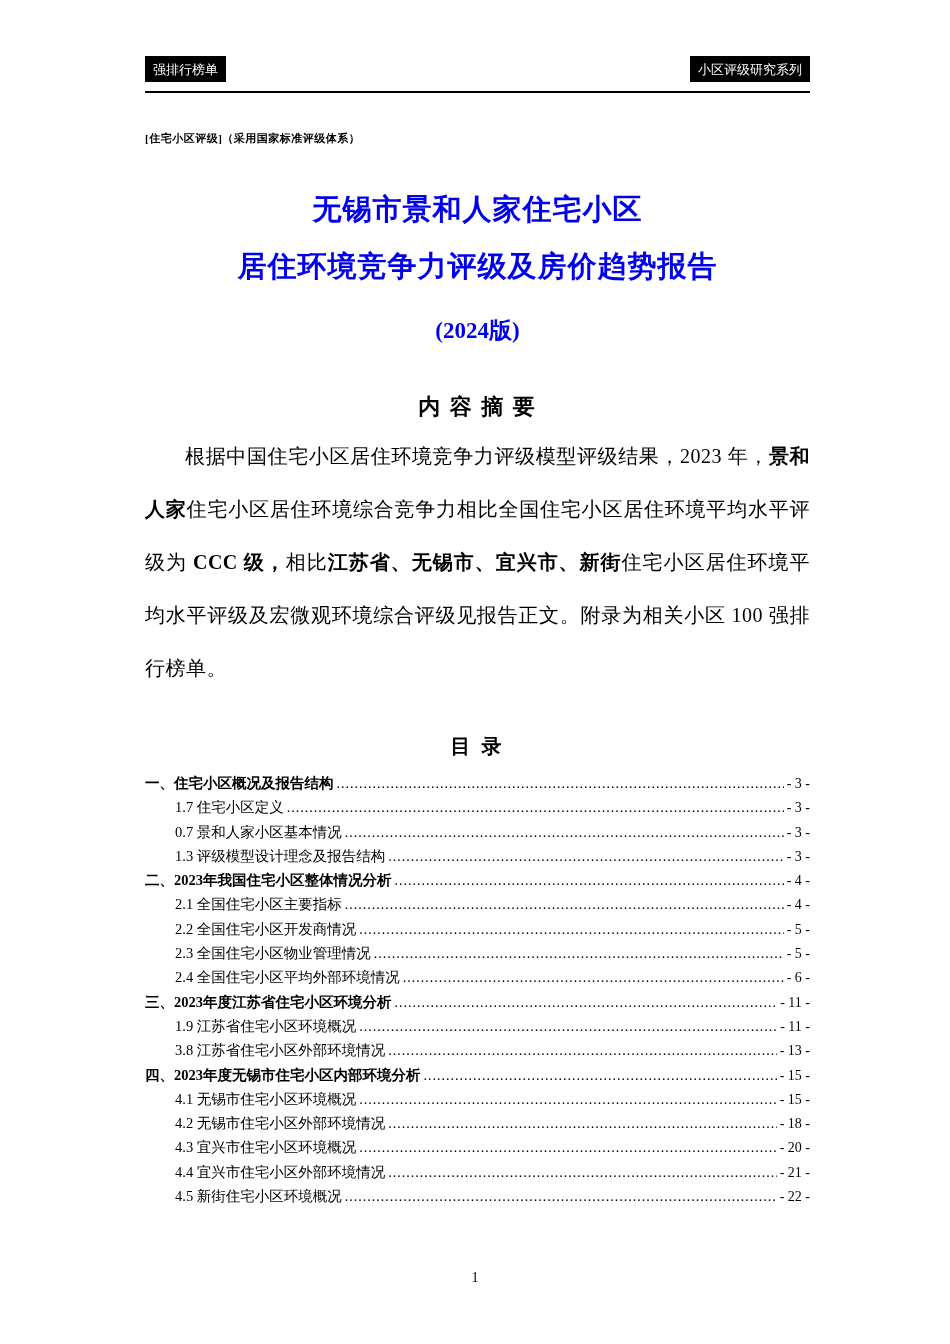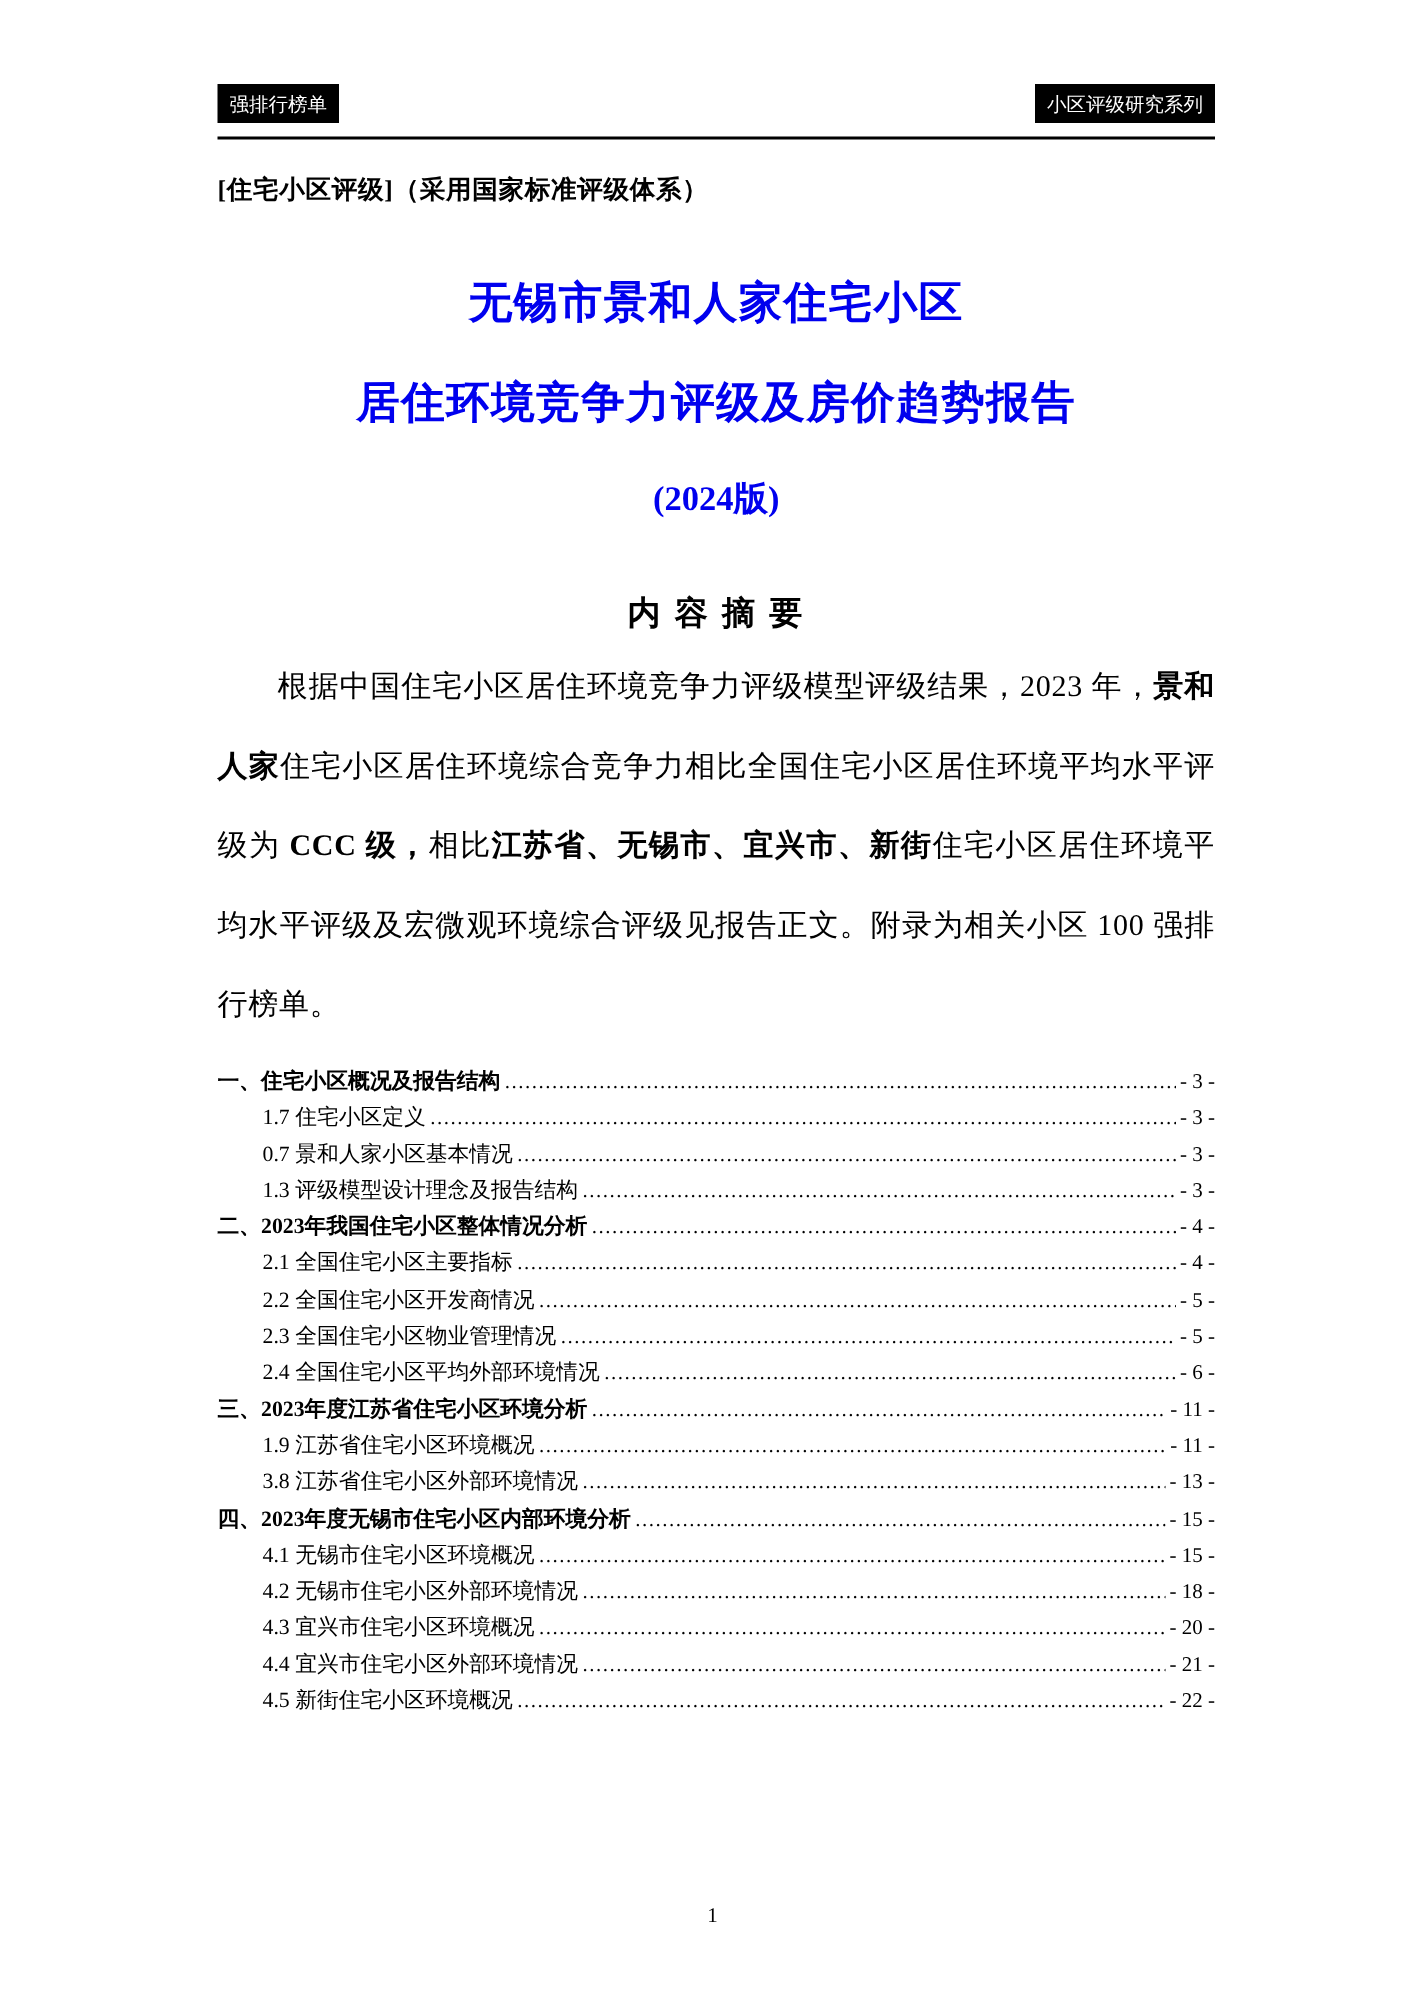--- a/index.html
+++ b/index.html
@@ -17,25 +17,25 @@
   }
   
   .header { display: flex; justify-content: space-between; align-items: flex-start; }
   .header-tag {
     background: #000; color: #fff;
     font-family: "Liberation Sans", "DejaVu Sans", sans-serif;
     font-size: 13px; line-height: 1; padding: 7px 8px 6px 8px;
   }
   .header-rule { border-bottom: 2px solid #000; margin-top: 9px; }
   
-  .subtitle { margin-top: 22px; font-size: 17px; font-weight: bold; letter-spacing: 0.5px; }
+  .subtitle { margin-top: 38px; font-size: 11px; font-weight: bold; letter-spacing: 0.5px; }
   
   .title-block { text-align: center; margin-top: 44px; }
   .title-line { color: var(--title-blue, #0000EE); font-weight: bold; font-size: 29px; letter-spacing: 1px; }
-  .title-line + .title-line { margin-top: 27px; }
+  .title-line + .title-line { margin-top: 17px; }
   .title-edition { color: var(--title-blue, #0000EE); font-weight: bold; font-size: 23px; margin-top: 28px; }
   
   .summary-heading { margin-top: 46px; text-align: center; font-size: 22px; font-weight: bold; letter-spacing: 2px; }
   .summary-paragraph {
     margin-top: 8px;
     font-size: 20px; line-height: 53px;
     text-align: justify; text-indent: 2em;
     letter-spacing: 0.5px;
   }
   .summary-paragraph .bold { font-weight: bold; }
@@ -73,20 +73,21 @@
 
   <div class="title-block">
     <div class="title-line">无锡市景和人家住宅小区</div>
     <div class="title-line">居住环境竞争力评级及房价趋势报告</div>
     <div class="title-edition">(2024版)</div>
   </div>
 
   <div class="summary-heading">内 容 摘 要</div>
   <p class="summary-paragraph"><span>根据中国住宅小区居住环境竞争力评级模型评级结果，2023 年，</span><span class="bold">景和人家</span><span>住宅小区居住环境综合竞争力相比全国住宅小区居住环境平均水平评级为 </span><span class="bold">CCC 级，</span><span>相比</span><span class="bold">江苏省、无锡市、宜兴市、新街</span><span>住宅小区居住环境平均水平评级及宏微观环境综合评级见报告正文。附录为相关小区 100 强排行榜单。</span></p>
 
+  <div class="toc-heading">目 录</div>
   <div class="toc-list">
   <div class="toc-row top">
     <span class="toc-label">一、住宅小区概况及报告结构</span>
     <span class="toc-leader"></span>
     <span class="toc-page">- 3 -</span>
   </div>
 
   <div class="toc-row sub">
     <span class="toc-label">1.7 住宅小区定义</span>
     <span class="toc-leader"></span>

